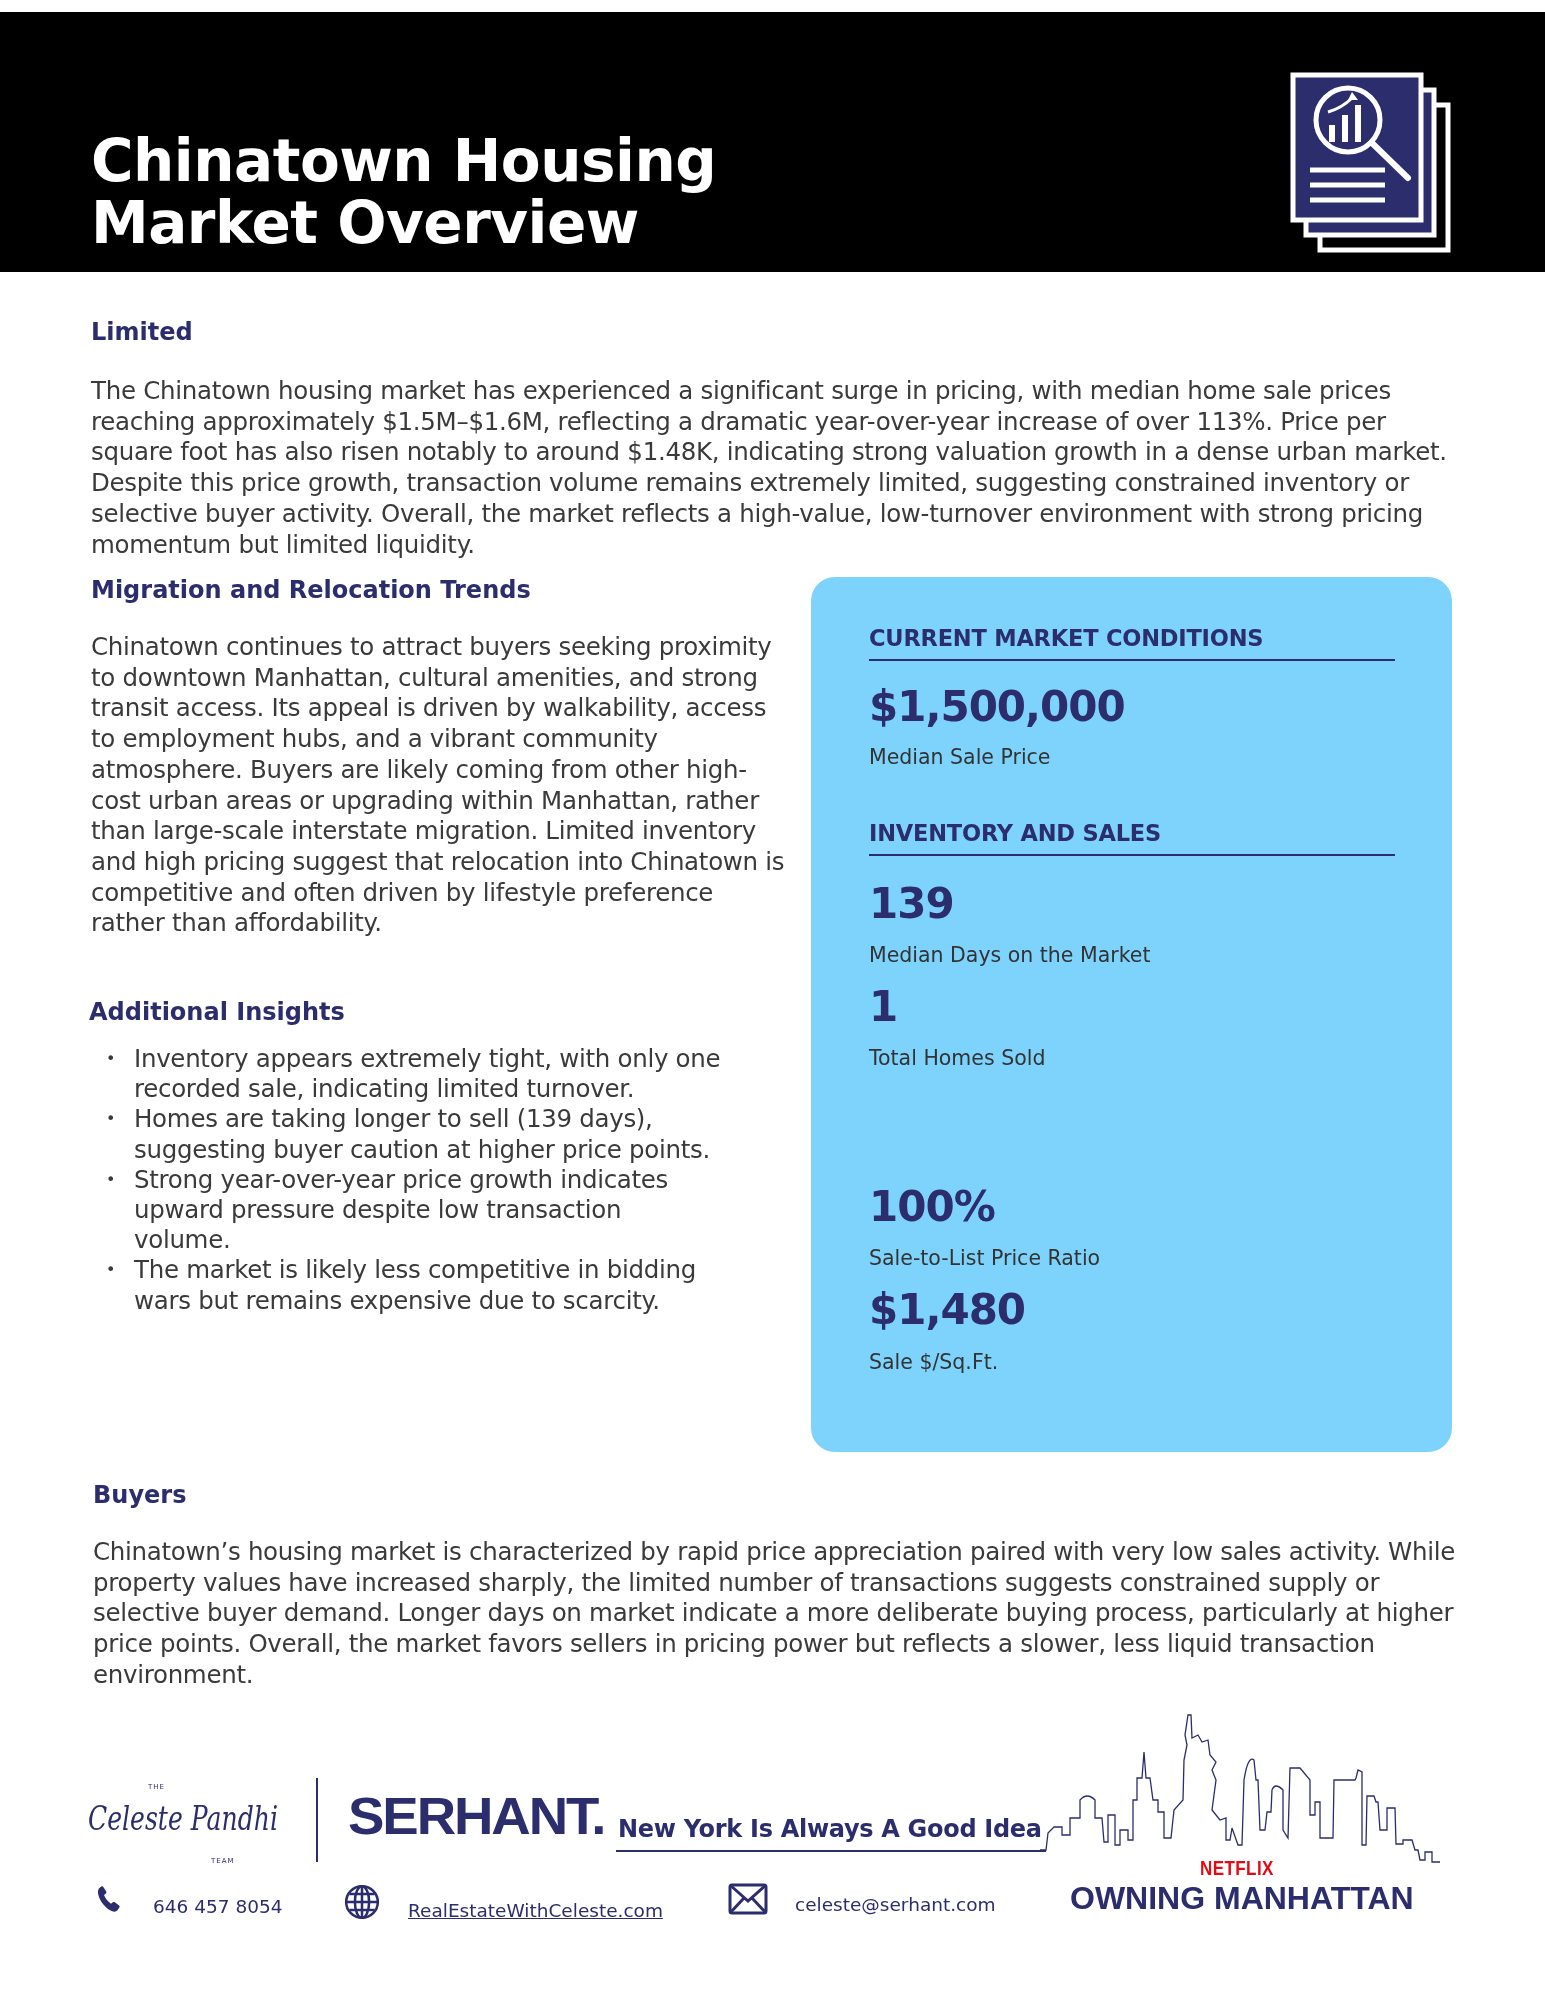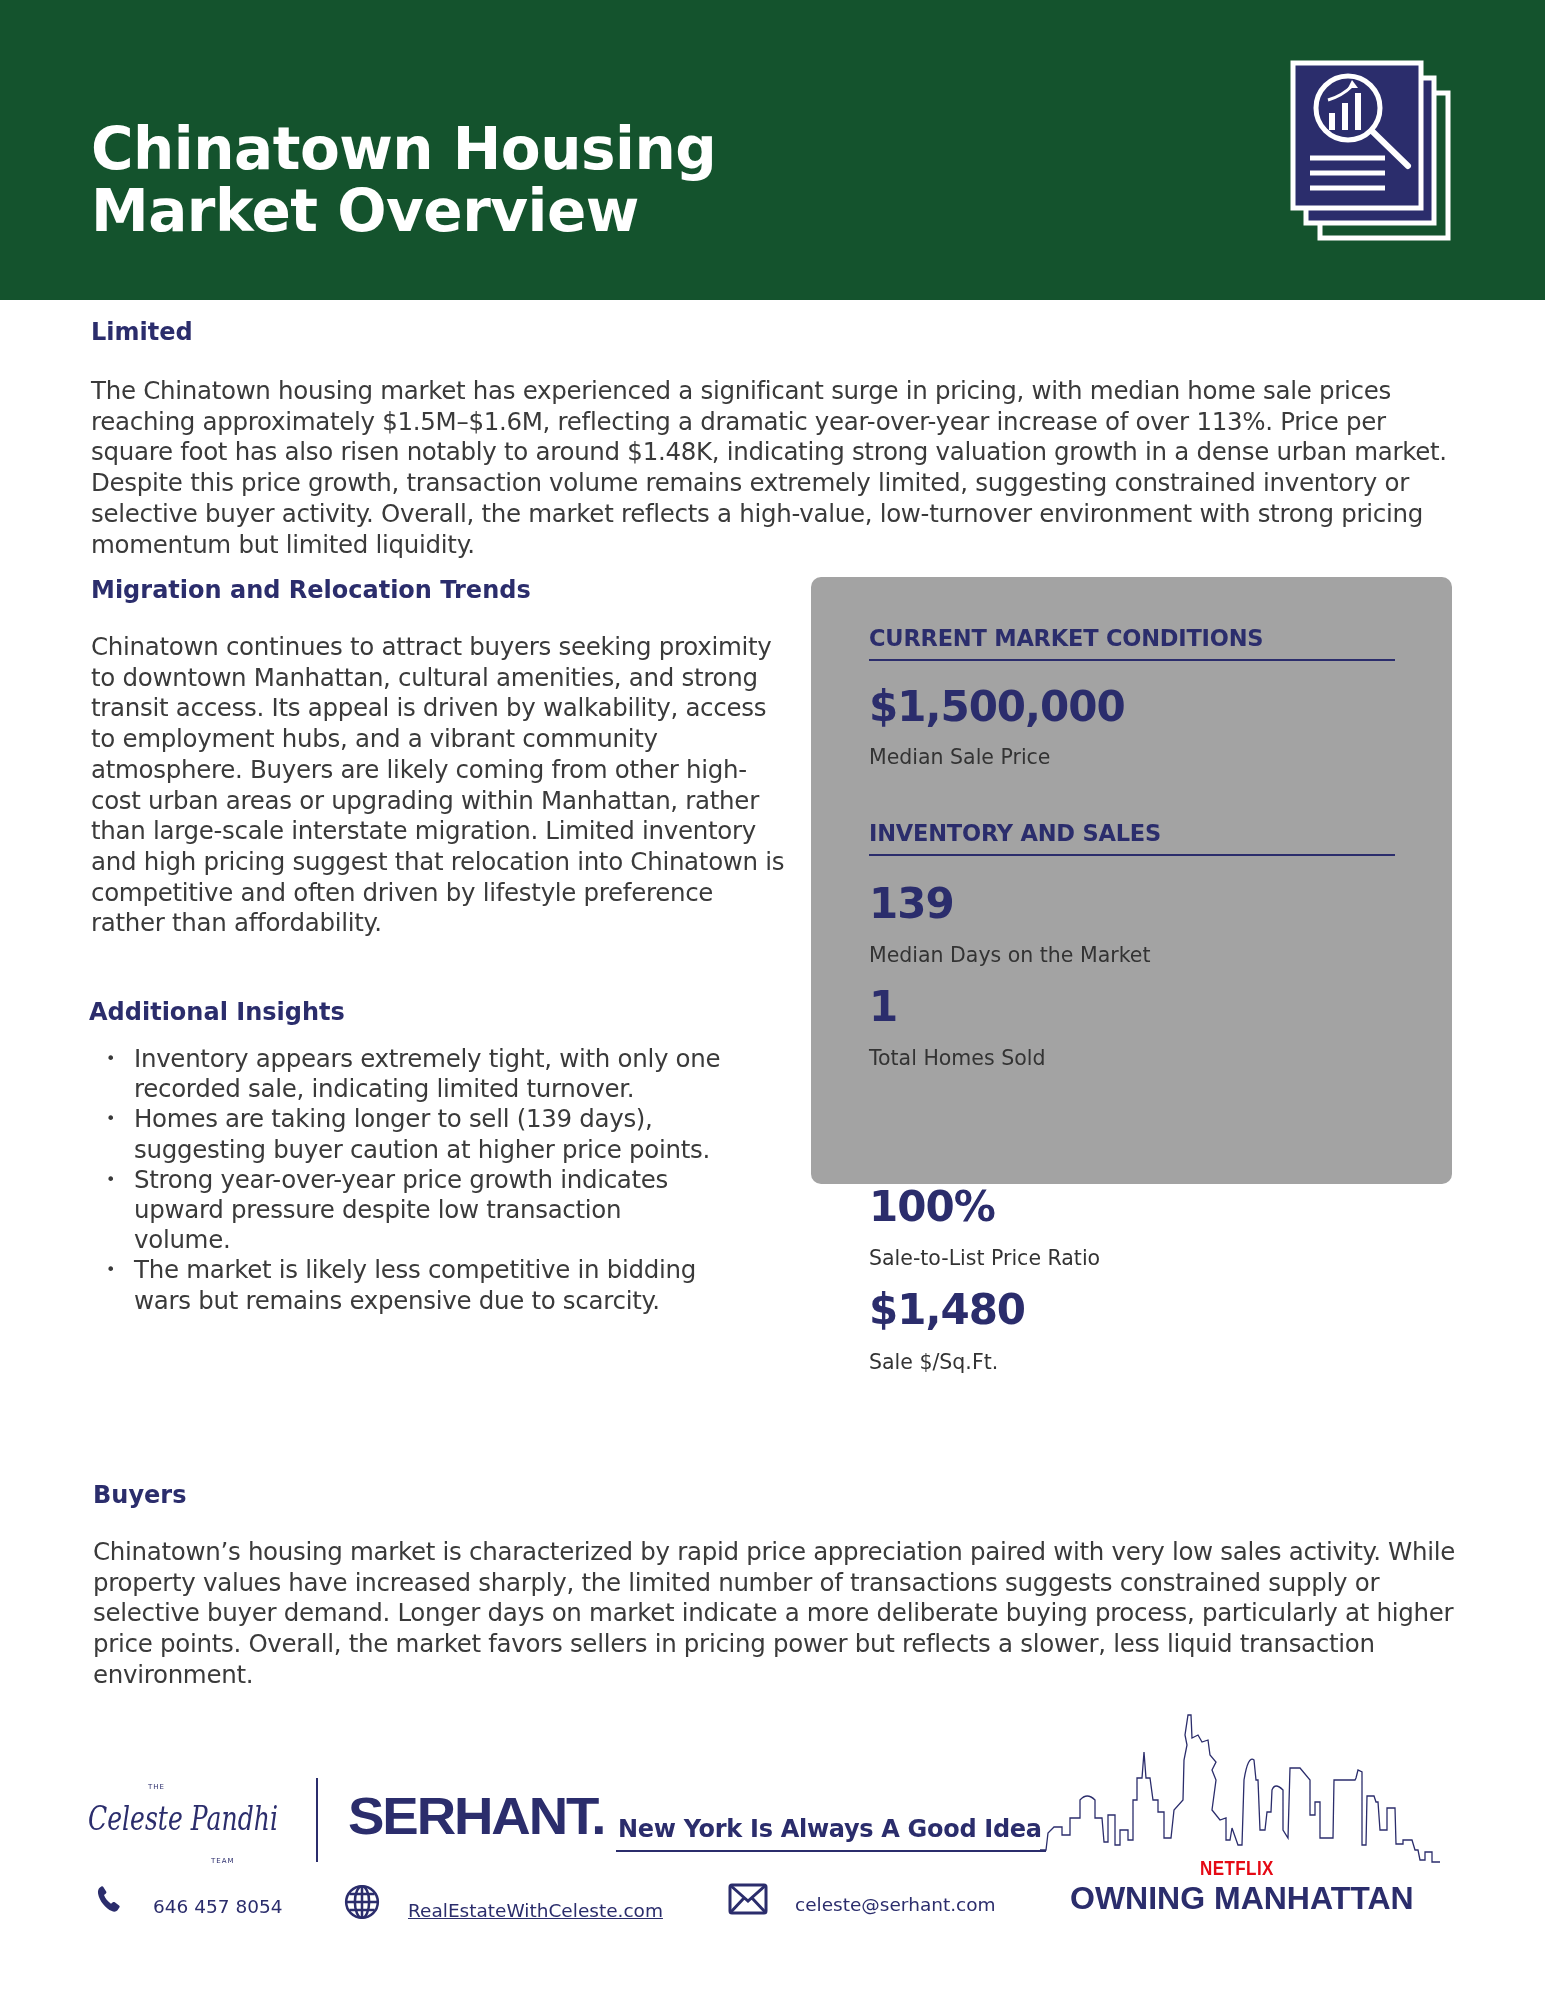--- a/index.html
+++ b/index.html
@@ -1,38 +1,38 @@
 <!DOCTYPE html>
 <html><head>
 <meta charset="utf-8">
 <style>
   * { box-sizing: border-box; margin: 0; padding: 0; }
   html, body { width: 1545px; height: 1999px; background: #ffffff; overflow: hidden; }
   body { font-family: "Liberation Sans", "DejaVu Sans", sans-serif; color: #333333; position: relative; }
 
-  .header { position: absolute; left: 0; top: 0; width: 1545px; height: 300px; background: #14532d; }
+  .header { position: absolute; left: 0; top: 12px; width: 1545px; height: 260px; background: #000000; }
   .header-title { position: absolute; left: 91px; top: 118px; color: #ffffff; font-family: "DejaVu Sans", sans-serif; font-weight: bold; font-size: 58px; line-height: 62px; letter-spacing: -0.5px; }
   .header-title span { display: block; }
   .header-icon { position: absolute; left: 1290px; top: 58px; width: 170px; height: 185px; }
 
   .section-heading { position: absolute; color: #2b2d6c; font-family: "DejaVu Sans", sans-serif; font-weight: bold; font-size: 24px; }
   .body-text { position: absolute; font-family: "DejaVu Sans", sans-serif; font-size: 24.5px; line-height: 30.7px; color: #3a3a3a; letter-spacing: -0.3px; margin-top: 12px; }
 
   .overview-heading { left: 91px; top: 318px; }
   .overview-text { left: 91px; top: 364px; width: 1380px; }
 
   .migration-heading { left: 91px; top: 576px; }
   .migration-text { left: 91px; top: 620px; width: 700px; }
 
   .insights-heading { left: 89px; top: 998px; }
   .insights-list { position: absolute; left: 104px; top: 1044px; width: 620px; list-style: none; font-family: "DejaVu Sans", sans-serif; font-size: 24.5px; line-height: 30.2px; color: #3a3a3a; letter-spacing: -0.3px; }
   .insights-list li { position: relative; padding-left: 30px; }
   .insights-list li::before { content: "•"; position: absolute; left: 2px; top: 0; font-size: 16px; }
 
-  .stats-card { position: absolute; left: 811px; top: 577px; width: 641px; height: 607px; background: #a3a3a3; border-radius: 10px; }
+  .stats-card { position: absolute; left: 811px; top: 577px; width: 641px; height: 875px; background: #7dd3fc; border-radius: 24px; }
   .stat-group-title { position: absolute; left: 58px; width: 526px; color: #2b2d6c; font-family: "DejaVu Sans", sans-serif; font-weight: bold; font-size: 22.5px; padding-bottom: 8px; border-bottom: 2.5px solid #2b2d6c; letter-spacing: -0.2px; }
   .stat-value { position: absolute; left: 58px; color: #2b2d6c; font-family: "DejaVu Sans", sans-serif; font-weight: bold; font-size: 42px; letter-spacing: -1px; }
   .stat-label { position: absolute; left: 58px; color: #333333; font-family: "DejaVu Sans", sans-serif; font-size: 20.5px; }
 
   .summary-heading { left: 93px; top: 1481px; }
   .summary-text { left: 93px; top: 1525px; width: 1380px; }
 
   .footer-logo-celeste { position: absolute; left: 86px; top: 1775px; width: 200px; height: 95px; }
   .footer-divider { position: absolute; left: 316px; top: 1778px; width: 2px; height: 84px; background: #2b2d6c; }
   .serhant-logo { position: absolute; left: 348px; top: 1786px; color: #2b2d6c; font-family: "Liberation Sans", sans-serif; font-weight: bold; font-size: 52px; letter-spacing: -2px; transform: scaleX(1.05); transform-origin: left; }

